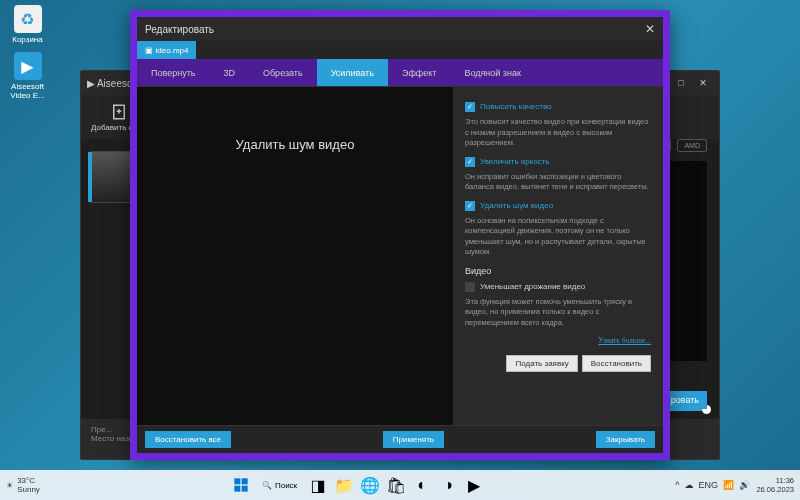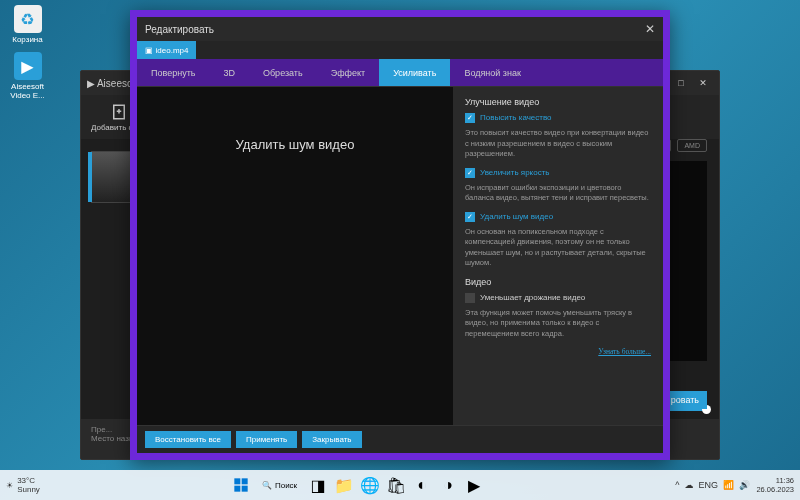--- a/index.html
+++ b/index.html
@@ -47,21 +47,21 @@
 .editor-right { width: 210px; background: #2a2a2a; padding: 10px 12px; overflow-y: auto; font-size: 8px; color: #aaa; }
 .section-title { color: #ddd; font-size: 9px; margin-bottom: 6px; }
 .checkbox-row { display: flex; align-items: flex-start; gap: 5px; margin: 5px 0; }
 .checkbox { width: 10px; height: 10px; background: #2a9fd8; display: flex; align-items: center; justify-content: center; font-size: 7px; color: white; flex-shrink: 0; }
 .checkbox.unchecked { background: #444; }
 .checkbox-label { color: #2a9fd8; font-size: 8px; }
 .desc-text { font-size: 7.5px; color: #999; line-height: 1.4; margin-bottom: 8px; }
 .link-text { color: #2a9fd8; font-size: 7.5px; text-decoration: underline; text-align: right; display: block; margin-top: 4px; font-family: Liberation Serif, serif; }
 .apply-row { display: flex; justify-content: flex-end; gap: 4px; margin-top: 10px; }
 .white-btn { background: #e8e8e8; color: #333; border: 1px solid #bbb; font-size: 8px; padding: 3px 8px; cursor: pointer; }
-.editor-footer { height: 28px; background: #252525; display: flex; align-items: center; justify-content: flex-start; gap: 5px; padding: 0 8px; border-top: 1px solid #333; }
+.editor-footer { height: 28px; background: #252525; display: flex; align-items: center; justify-content: space-between; gap: 5px; padding: 0 8px; border-top: 1px solid #333; }
 .footer-btn { background: #2a9fd8; color: white; border: none; font-size: 8px; padding: 4px 10px; cursor: pointer; }
 
 
 .taskbar { position: absolute; bottom: 0; left: 0; right: 0; height: 30px; background: rgba(240,244,248,0.92); display: flex; align-items: center; justify-content: space-between; padding: 0 6px; }
 .taskbar-left { display: flex; align-items: center; gap: 8px; font-size: 8px; color: #333; }
 .weather { display: flex; align-items: center; gap: 4px; }
 .taskbar-center { display: flex; align-items: center; gap: 4px; }
 .tb-icon { width: 22px; height: 22px; display: flex; align-items: center; justify-content: center; border-radius: 3px; }
 .tb-icon svg { width: 16px; height: 16px; }
 .taskbar-right { display: flex; align-items: center; gap: 6px; font-size: 8px; color: #333; }
@@ -127,30 +127,29 @@
   <div class="editor-filetab">
     <div class="filetab-active">
       <span>▣</span>
       <span>ideo.mp4</span>
     </div>
   </div>
   <div class="editor-tabs">
     <div class="tab">Повернуть</div>
     <div class="tab">3D</div>
     <div class="tab">Обрезать</div>
+    <div class="tab active">Усиливать</div>
     <div class="tab">Эффект</div>
-    <div class="tab active">Усиливать</div>
     <div class="tab">Водяной знак</div>
   </div>
   <div class="editor-body">
     <div class="editor-left">
       <div class="editor-main-text">Удалить шум видео</div>
     </div>
     <div class="editor-right">
-      <div class="section-title">Улучшение видео</div>
 
       <div class="checkbox-row">
         <div class="checkbox">✓</div>
         <span class="checkbox-label">Повысить качество</span>
       </div>
       <div class="desc-text">Это повысит качество видео при конвертации видео с низким разрешением в видео с высоким разрешением.</div>
 
       <div class="checkbox-row">
         <div class="checkbox">✓</div>
         <span class="checkbox-label">Увеличить яркость</span>
@@ -165,20 +164,24 @@
 
       <div class="section-title">Видео</div>
 
       <div class="checkbox-row">
         <div class="checkbox unchecked"></div>
         <span class="checkbox-label" style="color:#ccc">Уменьшает дрожание видео</span>
       </div>
       <div class="desc-text">Эта функция может помочь уменьшить тряску в видео, но применима только к видео с перемещением всего кадра.</div>
       <a class="link-text">Узнать больше...</a>
 
+      <div class="apply-row">
+        <button class="white-btn">Подать заявку</button>
+        <button class="white-btn">Восстановить</button>
+      </div>
     </div>
   </div>
   <div class="editor-footer">
     <button class="footer-btn">Восстановить все</button>
     <button class="footer-btn">Применять</button>
     <button class="footer-btn">Закрывать</button>
   </div>
 </div>
 
 <div class="taskbar">

